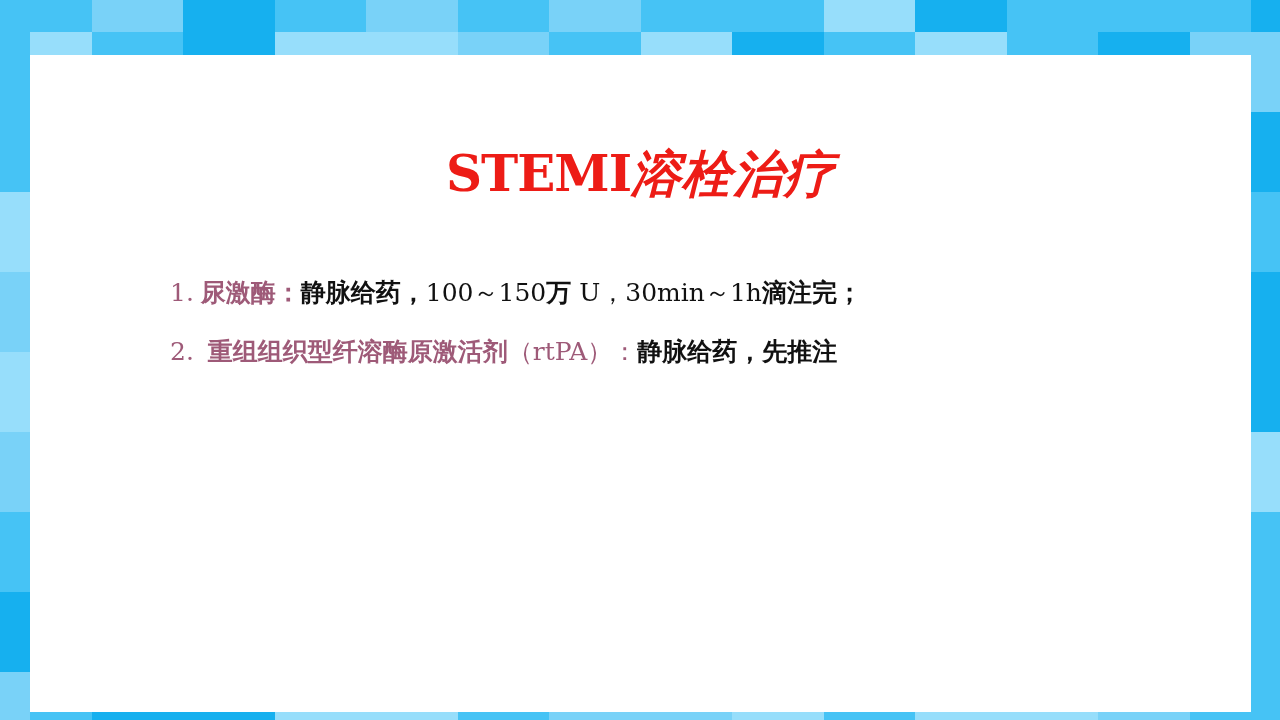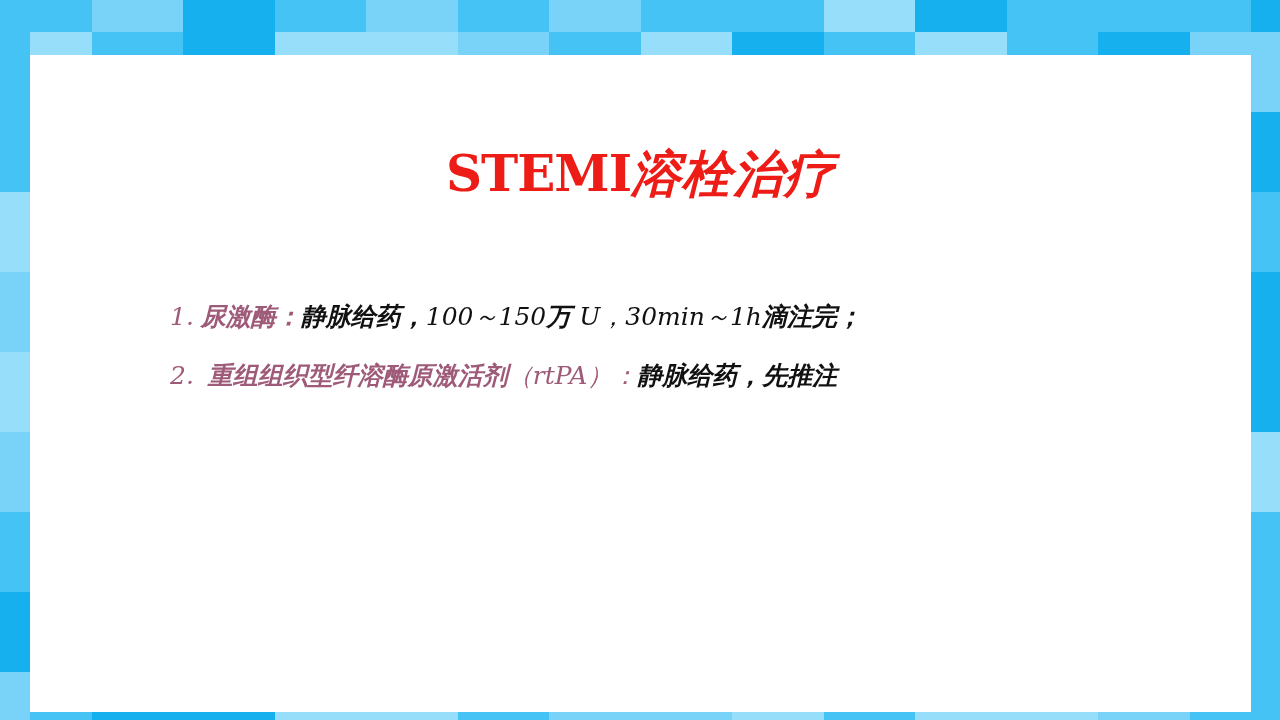--- a/index.html
+++ b/index.html
@@ -69,23 +69,22 @@
     font-family: "DejaVu Sans", "Liberation Sans", sans-serif;
     font-weight: bold;
     font-style: italic;
     letter-spacing: 1px;
   }
 
   
   .body-list {
     position: absolute;
     left: 140px;
-    top: 238px;
+    top: 214px;
     width: 1000px;
-    font-style: italic;
   }
   .li {
     position: relative;
     font-size: 25px;
     line-height: 46px;
     color: #111111;
   }
   .li-1 { margin-bottom: 12px; }
 
   .marker {

